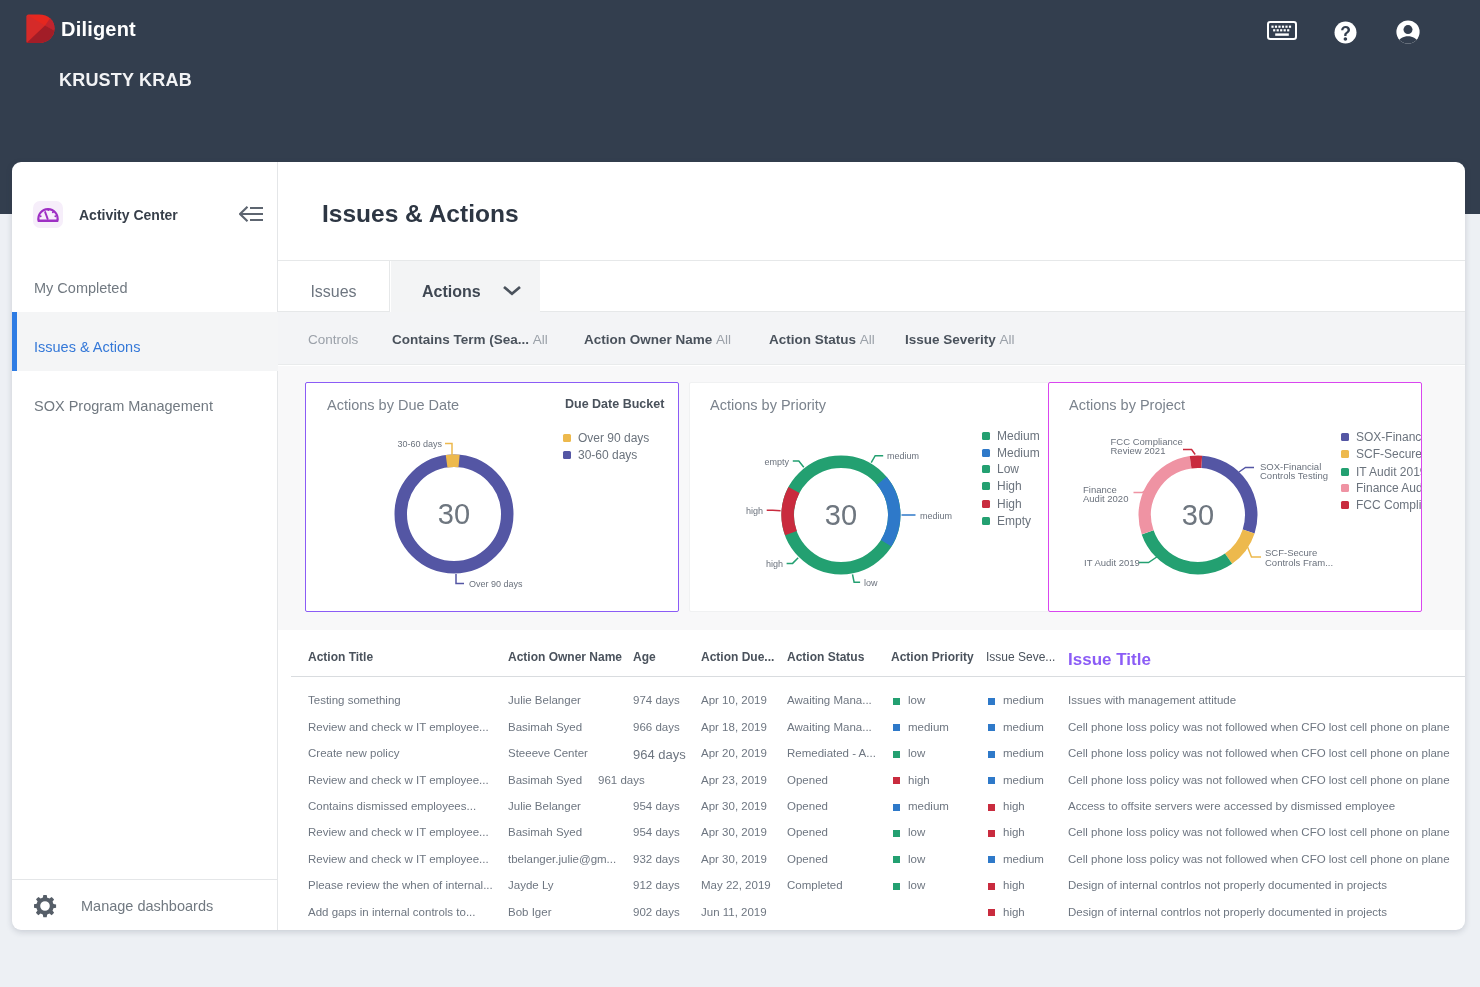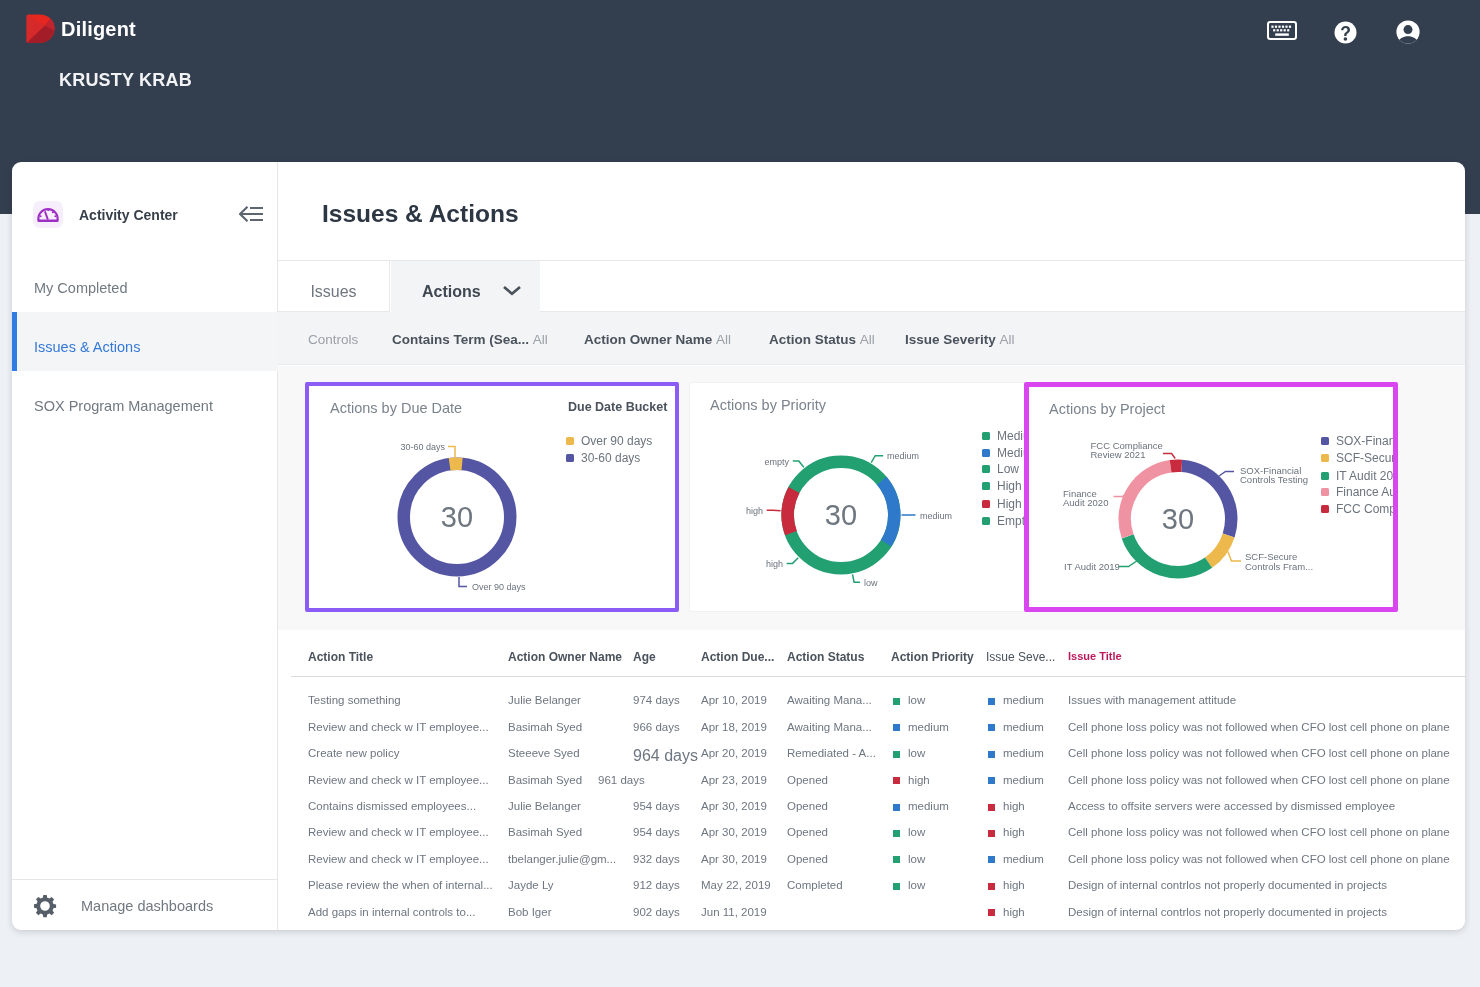--- a/index.html
+++ b/index.html
@@ -110,21 +110,21 @@
     </div>
     <div class="abs" style="left:0;top:150px;width:1187px;height:53px;background:#f3f4f6;border-bottom:1px solid #e9ebec">
       <div class="abs" style="left:30px;top:20px;font-size:13.5px;color:#9ba1a9">Controls</div>
       <div class="abs" style="left:114px;top:20px;font-size:13.5px;font-weight:bold;color:#4a525c">Contains Term (Sea... <span style="font-weight:normal;color:#9ba1a9">All</span></div>
       <div class="abs" style="left:306px;top:20px;font-size:13.5px;font-weight:bold;color:#4a525c">Action Owner Name <span style="font-weight:normal;color:#9ba1a9">All</span></div>
       <div class="abs" style="left:491px;top:20px;font-size:13.5px;font-weight:bold;color:#4a525c">Action Status <span style="font-weight:normal;color:#9ba1a9">All</span></div>
       <div class="abs" style="left:627px;top:20px;font-size:13.5px;font-weight:bold;color:#4a525c">Issue Severity <span style="font-weight:normal;color:#9ba1a9">All</span></div>
     </div>
     <div class="abs" style="left:0;top:204px;width:1187px;height:264px;background:#f8f8f9"></div>
   </div>
-  <div class="abs" style="left:293px;top:220px;width:374px;height:230px;background:#fff;border:4px solid #8b5cf6;border-radius:2px;overflow:hidden">
+  <div class="abs" style="left:293px;top:220px;width:374px;height:230px;background:#fff;border:1px solid #8b5cf6;border-radius:2px;overflow:hidden">
     <div class="abs" style="left:21px;top:14px;font-size:14.5px;color:#7b838d">Actions by Due Date</div>
     <div style="position:absolute;left:259px;top:14px;font-size:12.5px;font-weight:bold;color:#4a525c">Due Date Bucket</div>
       <div style="position:absolute;left:257px;top:51px;width:8px;height:8px;border-radius:1.5px;background:#edb94d"></div>
       <div style="position:absolute;left:272px;top:48px;font-size:12px;color:#6b737d;white-space:nowrap">Over 90 days</div>
       <div style="position:absolute;left:257px;top:67.5px;width:8px;height:8px;border-radius:1.5px;background:#5456a4"></div>
       <div style="position:absolute;left:272px;top:64.5px;font-size:12px;color:#6b737d;white-space:nowrap">30-60 days</div>
     <svg class="abs" style="left:0;top:0" width="374" height="230">
         <circle cx="148" cy="131" r="53.25" fill="none" stroke="#5456a4" stroke-width="12.5"></circle>
         <path d="M140.59 78.27A53.25 53.25 0 0 1 153.10 78.00" fill="none" stroke="#edb94d" stroke-width="12.5"></path>
         <polyline points="139,60.5 146,60.5 146,72" fill="none" stroke="#edb94d" stroke-width="1.5"></polyline>
@@ -160,21 +160,21 @@
         <text x="174" y="203" font-size="9" fill="#6b727d">low</text>
         <polyline points="108.2,174.8 102.6,180.4 96.6,180.4" fill="none" stroke="#23a071" stroke-width="1.5"></polyline>
         <text x="93" y="184" text-anchor="end" font-size="9" fill="#6b727d">high</text>
         <polyline points="90.6,127.8 82.7,127.2 76.7,127.2" fill="none" stroke="#c92b3e" stroke-width="1.5"></polyline>
         <text x="73" y="131" text-anchor="end" font-size="9" fill="#6b727d">high</text>
         <polyline points="113.8,84.3 108.8,78.0 102.8,78.0" fill="none" stroke="#23a071" stroke-width="1.5"></polyline>
         <text x="99" y="82" text-anchor="end" font-size="9" fill="#6b727d">empty</text>
         <text x="151" y="142" text-anchor="middle" font-size="29" fill="#6e767f">30</text>
       </svg>
   </div>
-  <div class="abs" style="left:1012px;top:220px;width:374px;height:230px;background:#fff;border:5px solid #d946ef;border-radius:2px;overflow:hidden">
+  <div class="abs" style="left:1036px;top:220px;width:374px;height:230px;background:#fff;border:1px solid #d946ef;border-radius:2px;overflow:hidden">
     <div class="abs" style="left:20px;top:14px;font-size:14.5px;color:#7b838d">Actions by Project</div>
     <div style="position:absolute;left:292px;top:50px;width:8px;height:8px;border-radius:1.5px;background:#5456a4"></div>
       <div style="position:absolute;left:307px;top:47px;font-size:12px;color:#6b737d;white-space:nowrap">SOX-Financial</div>
       <div style="position:absolute;left:292px;top:67px;width:8px;height:8px;border-radius:1.5px;background:#edb94d"></div>
       <div style="position:absolute;left:307px;top:64px;font-size:12px;color:#6b737d;white-space:nowrap">SCF-Secure C</div>
       <div style="position:absolute;left:292px;top:85px;width:8px;height:8px;border-radius:1.5px;background:#23a071"></div>
       <div style="position:absolute;left:307px;top:82px;font-size:12px;color:#6b737d;white-space:nowrap">IT Audit 2019</div>
       <div style="position:absolute;left:292px;top:100.5px;width:8px;height:8px;border-radius:1.5px;background:#ef93a3"></div>
       <div style="position:absolute;left:307px;top:97.5px;font-size:12px;color:#6b737d;white-space:nowrap">Finance Audit</div>
       <div style="position:absolute;left:292px;top:117.5px;width:8px;height:8px;border-radius:1.5px;background:#c92b3e"></div>
@@ -202,21 +202,21 @@
         <text x="149" y="142" text-anchor="middle" font-size="29" fill="#6e767f">30</text>
       </svg>
   </div>
   <div style="position:absolute;left:296px;top:488px;font-size:12px;font-weight:bold;color:#4a525c;white-space:nowrap">Action Title</div>
     <div style="position:absolute;left:496px;top:488px;font-size:12px;font-weight:bold;color:#4a525c;white-space:nowrap">Action Owner Name</div>
     <div style="position:absolute;left:621px;top:488px;font-size:12px;font-weight:bold;color:#4a525c;white-space:nowrap">Age</div>
     <div style="position:absolute;left:689px;top:488px;font-size:12px;font-weight:bold;color:#4a525c;white-space:nowrap">Action Due...</div>
     <div style="position:absolute;left:775px;top:488px;font-size:12px;font-weight:bold;color:#4a525c;white-space:nowrap">Action Status</div>
     <div style="position:absolute;left:879px;top:488px;font-size:12px;font-weight:bold;color:#4a525c;white-space:nowrap">Action Priority</div>
     <div style="position:absolute;left:974px;top:488px;font-size:12px;font-weight:normal;color:#4a525c;white-space:nowrap">Issue Seve...</div>
-    <div style="position:absolute;left:1056px;top:488px;font-size:11px;font-weight:bold;color:#be185d;white-space:nowrap">Issue Title</div>
+    <div style="position:absolute;left:1056px;top:488px;font-size:17px;font-weight:bold;color:#8b5cf6;white-space:nowrap">Issue Title</div>
     <div style="position:absolute;left:279px;top:514px;width:1174px;height:1px;background:#d9dcdf"></div>
     <div style="position:absolute;left:296px;top:532px;font-size:11.5px;color:#6e7681;white-space:nowrap">Testing something</div>
     <div style="position:absolute;left:496px;top:532px;font-size:11.5px;color:#6e7681;white-space:nowrap">Julie Belanger</div>
     <div style="position:absolute;left:621px;top:532px;font-size:11.5px;color:#6e7681;white-space:nowrap">974 days</div>
     <div style="position:absolute;left:689px;top:532px;font-size:11.5px;color:#6e7681;white-space:nowrap">Apr 10, 2019</div>
     <div style="position:absolute;left:775px;top:532px;font-size:11.5px;color:#6e7681;white-space:nowrap">Awaiting Mana...</div>
     <div style="position:absolute;left:881px;top:536.0px;width:7px;height:7px;background:#23a071"></div>
     <div style="position:absolute;left:896px;top:532px;font-size:11.5px;color:#6e7681">low</div>
     <div style="position:absolute;left:976px;top:536.0px;width:7px;height:7px;background:#2e79c9"></div>
     <div style="position:absolute;left:991px;top:532px;font-size:11.5px;color:#6e7681">medium</div>
@@ -225,22 +225,22 @@
     <div style="position:absolute;left:496px;top:559px;font-size:11.5px;color:#6e7681;white-space:nowrap">Basimah Syed</div>
     <div style="position:absolute;left:621px;top:559px;font-size:11.5px;color:#6e7681;white-space:nowrap">966 days</div>
     <div style="position:absolute;left:689px;top:559px;font-size:11.5px;color:#6e7681;white-space:nowrap">Apr 18, 2019</div>
     <div style="position:absolute;left:775px;top:559px;font-size:11.5px;color:#6e7681;white-space:nowrap">Awaiting Mana...</div>
     <div style="position:absolute;left:881px;top:562.4px;width:7px;height:7px;background:#2e79c9"></div>
     <div style="position:absolute;left:896px;top:559px;font-size:11.5px;color:#6e7681">medium</div>
     <div style="position:absolute;left:976px;top:562.4px;width:7px;height:7px;background:#2e79c9"></div>
     <div style="position:absolute;left:991px;top:559px;font-size:11.5px;color:#6e7681">medium</div>
     <div style="position:absolute;left:1056px;top:559px;font-size:11.5px;color:#6e7681;white-space:nowrap">Cell phone loss policy was not followed when CFO lost cell phone on plane</div>
     <div style="position:absolute;left:296px;top:585px;font-size:11.5px;color:#6e7681;white-space:nowrap">Create new policy</div>
-    <div style="position:absolute;left:496px;top:585px;font-size:11.5px;color:#6e7681;white-space:nowrap">Steeeve Syed</div>
-    <div style="position:absolute;left:621px;top:585px;font-size:16px;color:#6e7681;white-space:nowrap">964 days</div>
+    <div style="position:absolute;left:496px;top:585px;font-size:11.5px;color:#6e7681;white-space:nowrap">Steeeve Center</div>
+    <div style="position:absolute;left:621px;top:585px;font-size:13px;color:#6e7681;white-space:nowrap">964 days</div>
     <div style="position:absolute;left:689px;top:585px;font-size:11.5px;color:#6e7681;white-space:nowrap">Apr 20, 2019</div>
     <div style="position:absolute;left:775px;top:585px;font-size:11.5px;color:#6e7681;white-space:nowrap">Remediated - A...</div>
     <div style="position:absolute;left:881px;top:588.8px;width:7px;height:7px;background:#23a071"></div>
     <div style="position:absolute;left:896px;top:585px;font-size:11.5px;color:#6e7681">low</div>
     <div style="position:absolute;left:976px;top:588.8px;width:7px;height:7px;background:#2e79c9"></div>
     <div style="position:absolute;left:991px;top:585px;font-size:11.5px;color:#6e7681">medium</div>
     <div style="position:absolute;left:1056px;top:585px;font-size:11.5px;color:#6e7681;white-space:nowrap">Cell phone loss policy was not followed when CFO lost cell phone on plane</div>
     <div style="position:absolute;left:296px;top:612px;font-size:11.5px;color:#6e7681;white-space:nowrap">Review and check w IT employee...</div>
     <div style="position:absolute;left:496px;top:612px;font-size:11.5px;color:#6e7681;white-space:nowrap">Basimah Syed</div>
     <div style="position:absolute;left:586px;top:612px;font-size:11.5px;color:#6e7681;white-space:nowrap">961 days</div>

